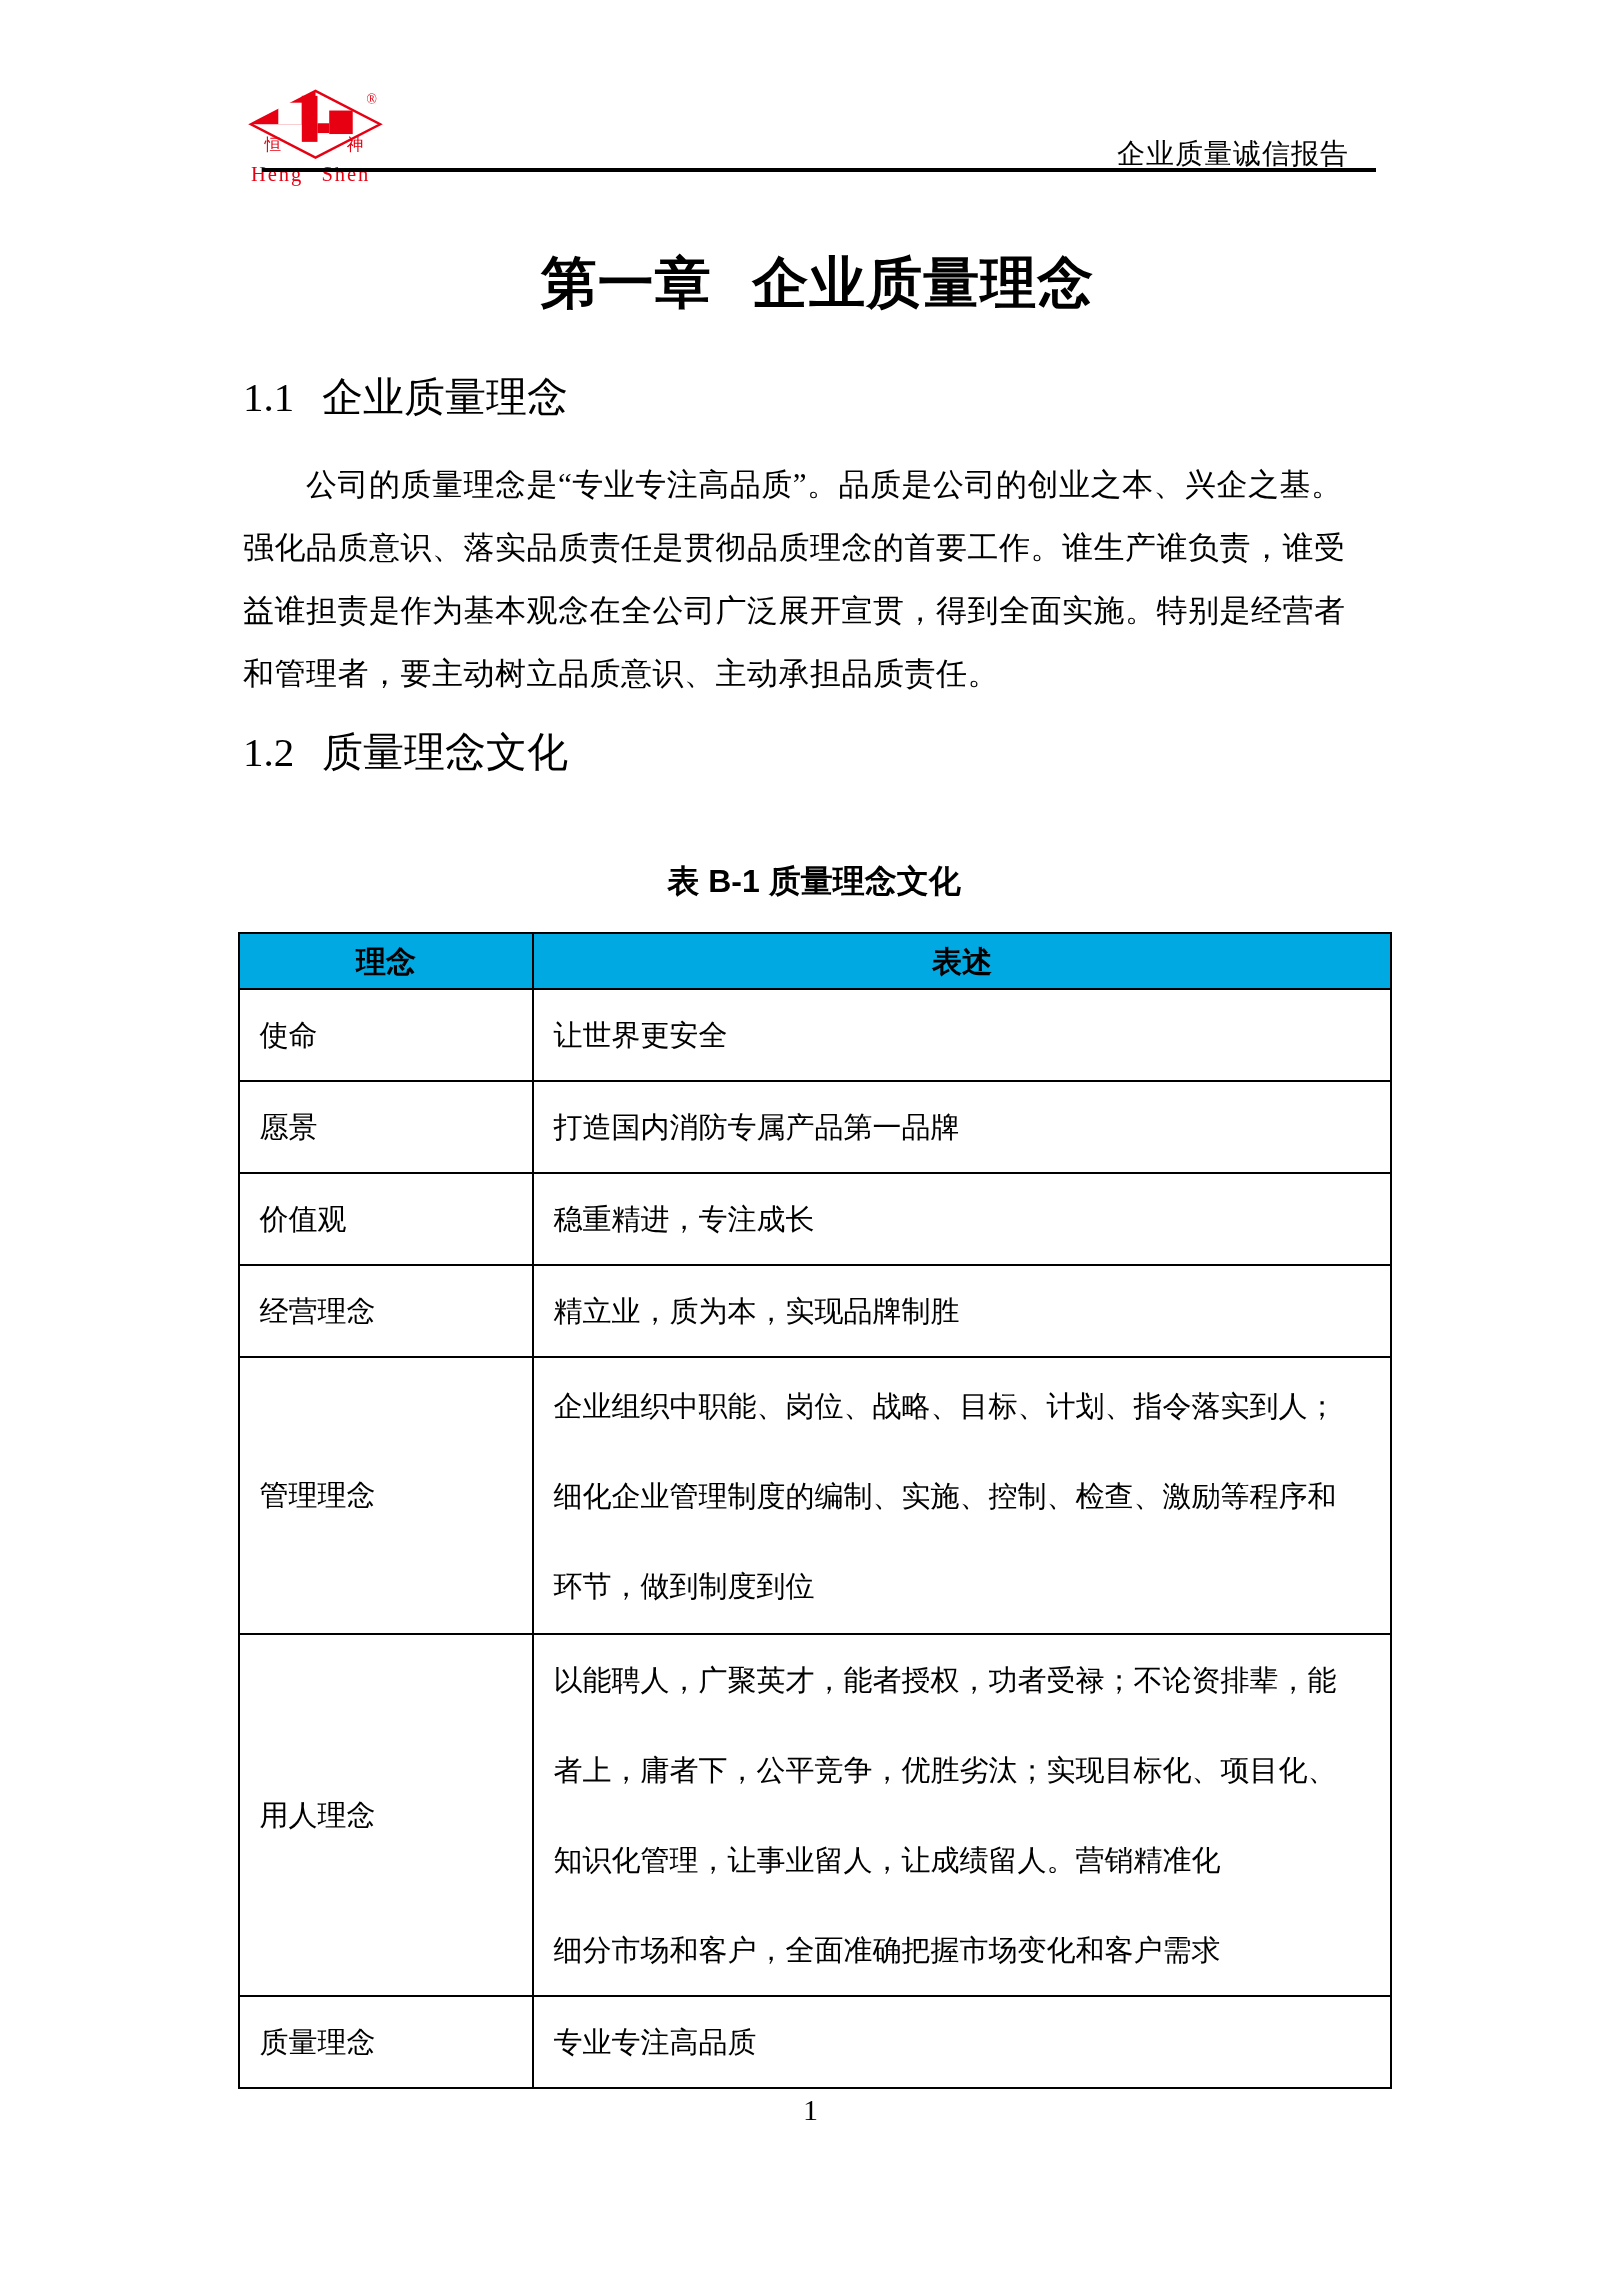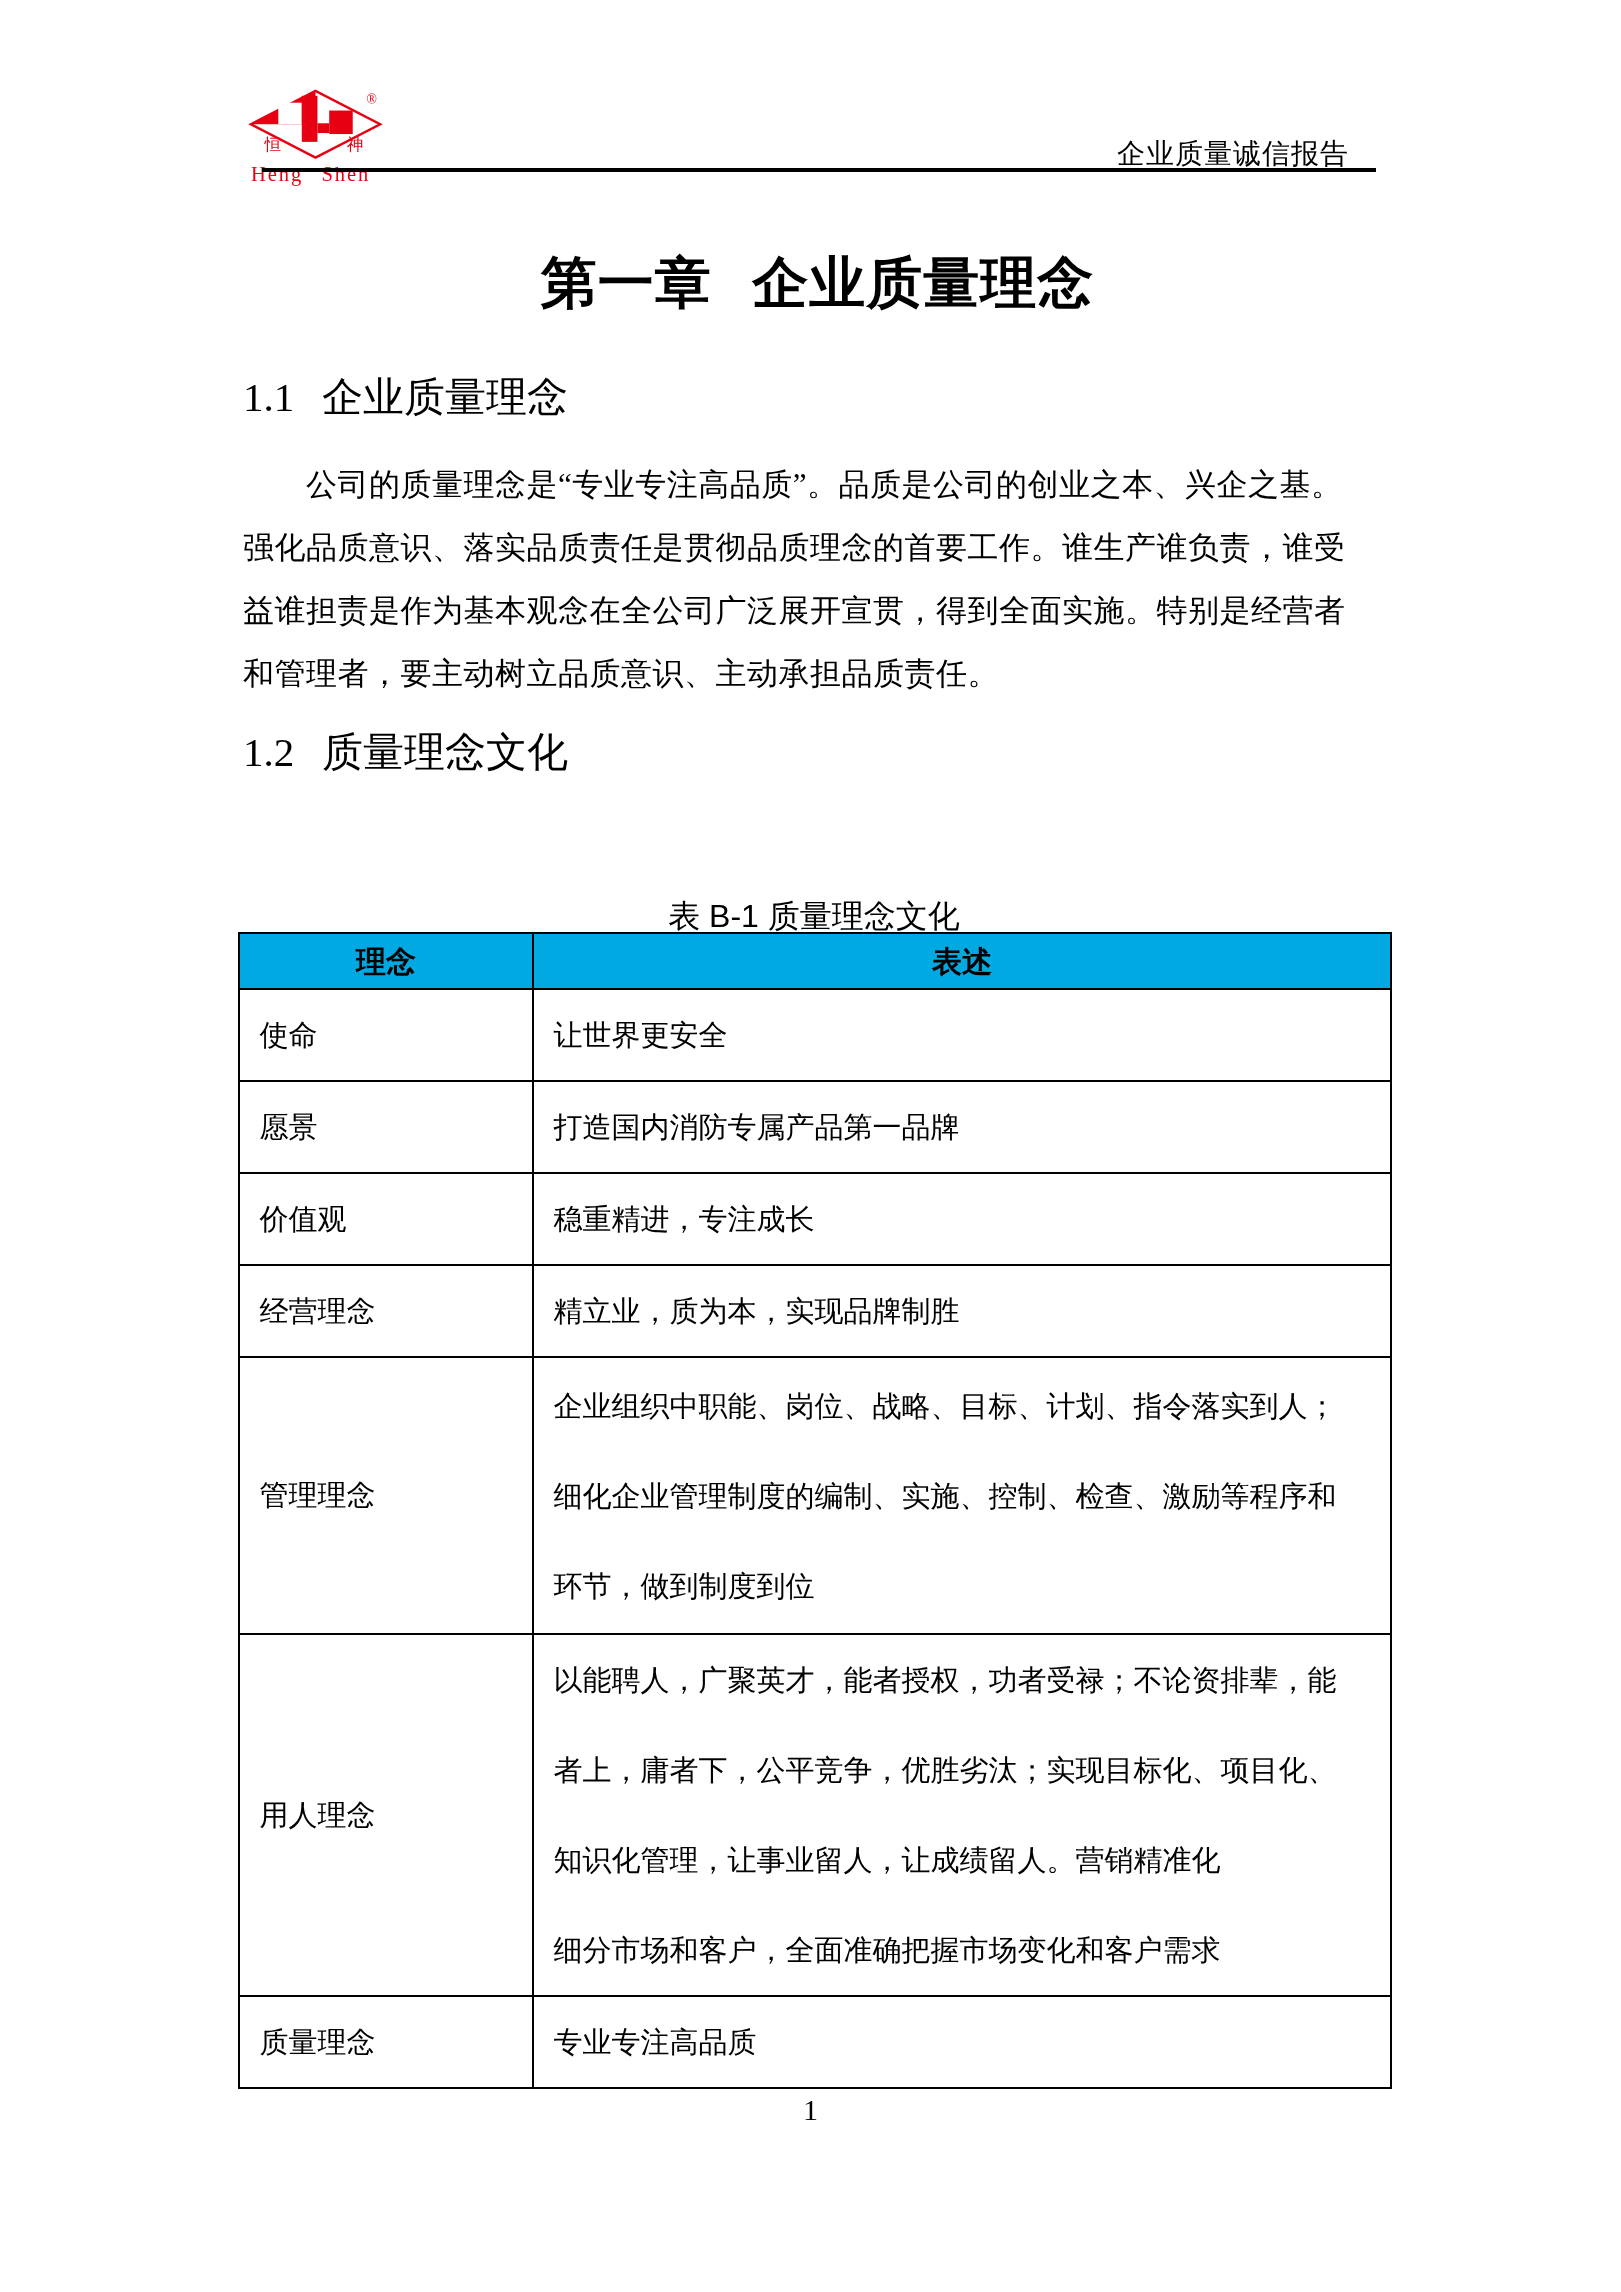--- a/index.html
+++ b/index.html
@@ -36,23 +36,23 @@
   .sec-heading.s11{top:374px;}
   .sec-heading.s12{top:729px;}
   .body-par{
     position:absolute;top:453px;left:243px;width:1137px;margin:0;
     font-size:31px;line-height:63px;
     white-space:pre-line;text-align:justify;text-indent:63px;
     letter-spacing:0.5px;
   }
   
   .tbl-caption{
-    position:absolute;top:895px;left:238px;width:1152px;
+    position:absolute;top:860px;left:238px;width:1152px;
     font-family:"Liberation Sans","DejaVu Sans",sans-serif;
-    font-size:32px;font-weight:normal;text-align:center;
+    font-size:32px;font-weight:bold;text-align:center;
   }
   table.concept-table{
     position:absolute;top:932px;left:238px;width:1152px;
     border-collapse:collapse;table-layout:fixed;
     font-family:"Liberation Sans","DejaVu Sans",sans-serif;
     font-size:29px;
   }
   table.concept-table col.c1{width:294px;}
   table.concept-table col.c2{width:858px;}
   table.concept-table th,

